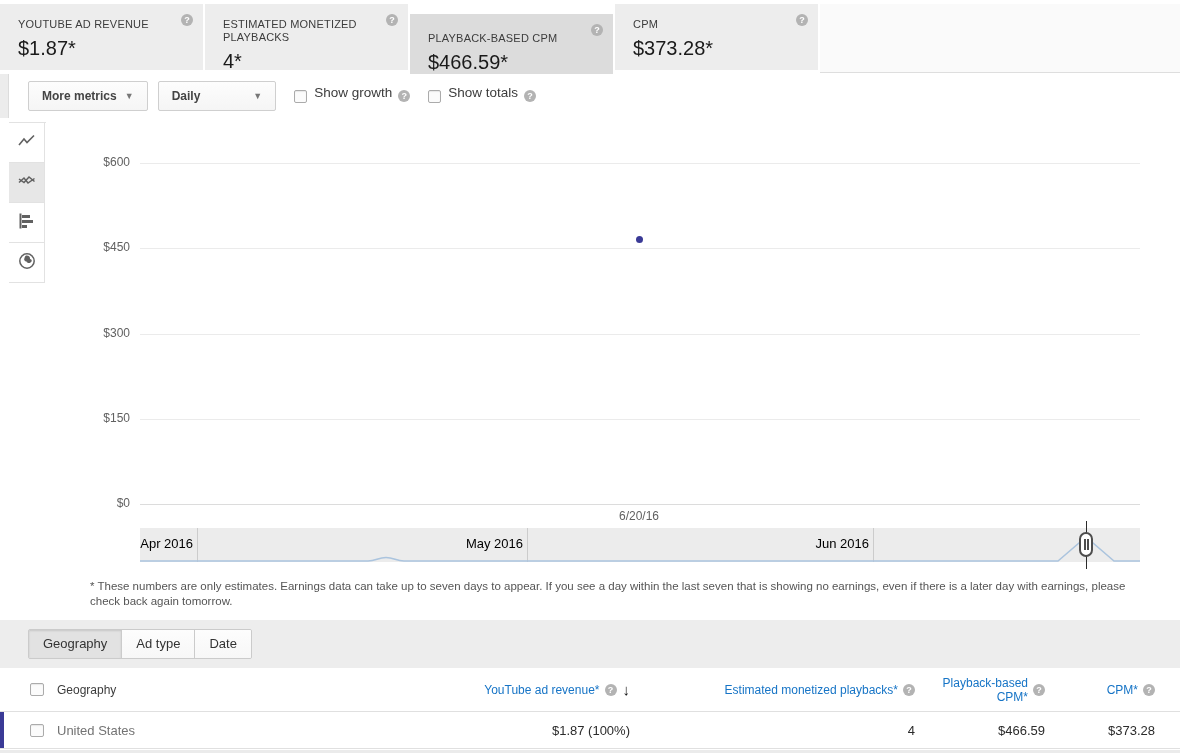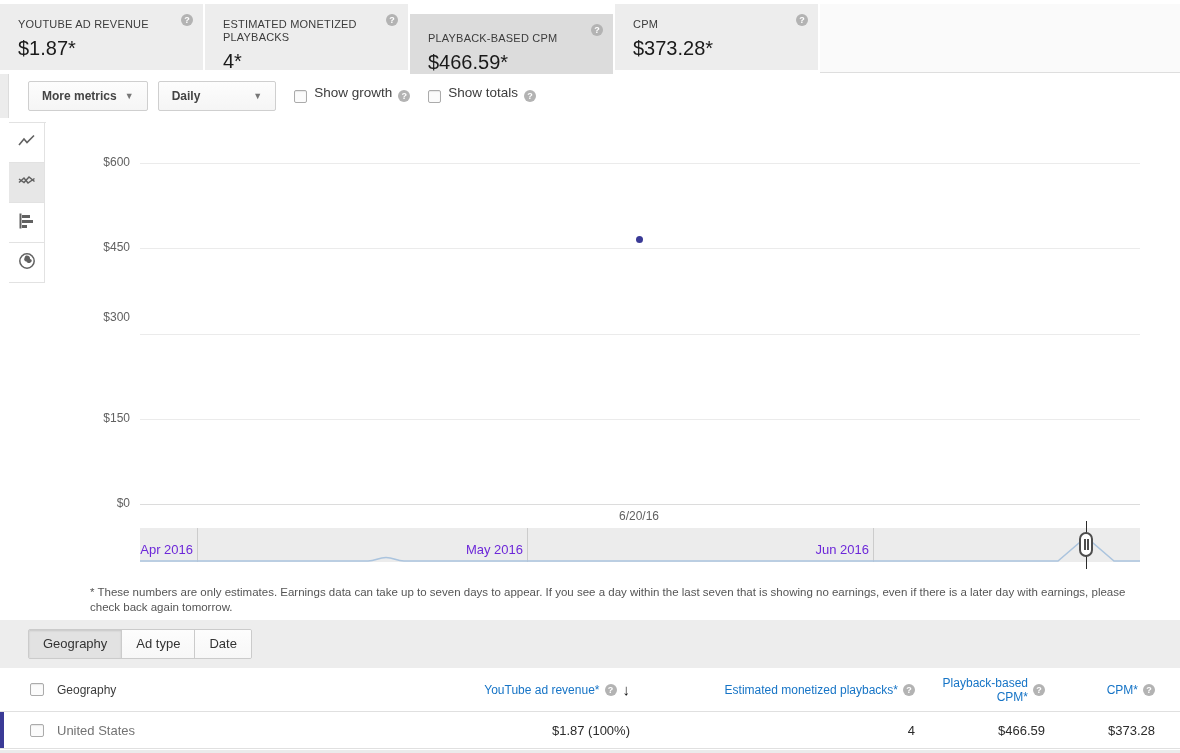--- a/index.html
+++ b/index.html
@@ -38,28 +38,28 @@
   .rail-btn.selected { background:#e7e7e7; }
   .gridline { position:absolute; left:140px; width:1000px; height:1px; background:#ebebeb; }
   .gridline.zero { background:#dcdcdc; }
   .ylab { position:absolute; left:20px; width:110px; text-align:right; font-size:12px; color:#616161; }
   .dot { position:absolute; width:7px; height:7px; border-radius:50%; }
   .xdate { position:absolute; left:589px; top:391px; width:100px; text-align:center; font-size:12px; color:#616161; }
 
   
   .scrubber { position:absolute; left:140px; top:410px; width:1000px; height:34px; background:#ececec; cursor:pointer; }
   .mdiv { position:absolute; top:0; width:1px; height:34px; background:#cccccc; }
-  .mlabel { position:absolute; bottom:5px; font-size:13px; color:#6d28d9; text-align:right; }
+  .mlabel { position:absolute; bottom:11px; font-size:13px; color:#000000; text-align:right; }
   .spark { position:absolute; left:0; top:0; overflow:visible; }
   .handle-line { position:absolute; left:946px; top:-7px; width:1px; height:48px; background:#2b2b2b; }
   .handle { position:absolute; left:939px; top:4px; width:14px; height:25px; background:#fff; border:2px solid #4d4d4d; border-radius:7px;
             display:flex; align-items:center; justify-content:center; cursor:ew-resize; }
   .grip { width:5px; height:11px; border-left:2px solid #4d4d4d; border-right:2px solid #4d4d4d; }
 
-  .footnote { position:absolute; left:90px; top:461px; width:1058px; font-size:11.5px; line-height:15px; color:#555;margin-top:6px; }
+  .footnote { position:absolute; left:90px; top:461px; width:1058px; font-size:11.5px; line-height:15px; color:#555; }
 
   
   .tabs-band { position:absolute; left:0; top:620px; width:1180px; height:48px; background:#ededed; padding:9px 0 0 28px; }
   .tabgroup { display:inline-flex; border:1px solid #cbcbcb; border-radius:2px; overflow:hidden; }
   .tab { height:28px; line-height:28px; padding:0 14px; font-size:13px; color:#333; background:linear-gradient(#fdfdfd,#f7f7f7);
          border-right:1px solid #cbcbcb; cursor:pointer; }
   .tab:last-child { border-right:none; }
   .tab.selected { background:#e2e2e2; box-shadow:inset 0 1px 2px rgba(0,0,0,.12); }
 
   
@@ -167,21 +167,21 @@
       </div>
     </div>
 
     <div class="gridline" style="top:45px;"></div>
     <div class="gridline" style="top:130px;"></div>
     <div class="gridline" style="top:216px;"></div>
     <div class="gridline" style="top:301px;"></div>
     <div class="gridline zero" style="top:386px;"></div>
     <div class="ylab" style="top:37px;">$600</div>
     <div class="ylab" style="top:122px;">$450</div>
-    <div class="ylab" style="top:192px;">$300</div>
+    <div class="ylab" style="top:208px;">$300</div>
     <div class="ylab" style="top:293px;">$150</div>
     <div class="ylab" style="top:378px;">$0</div>
 
     <div class="dot" style="left:636px; top:118px; background:#3a3a96;"></div>
 
     <div class="xdate">6/20/16</div>
 
     <div class="scrubber">
       <div class="mdiv" style="left:57px;"></div>
       <div class="mdiv" style="left:387px;"></div>

